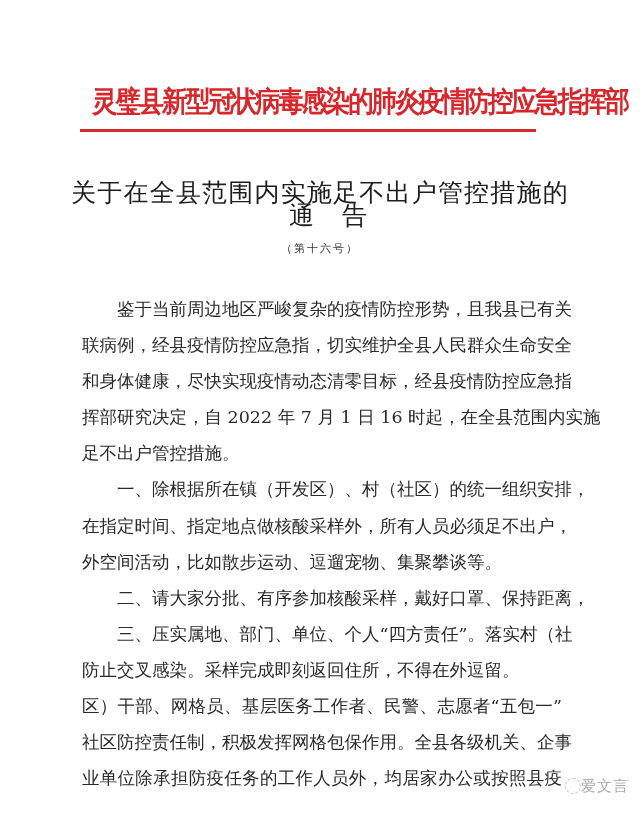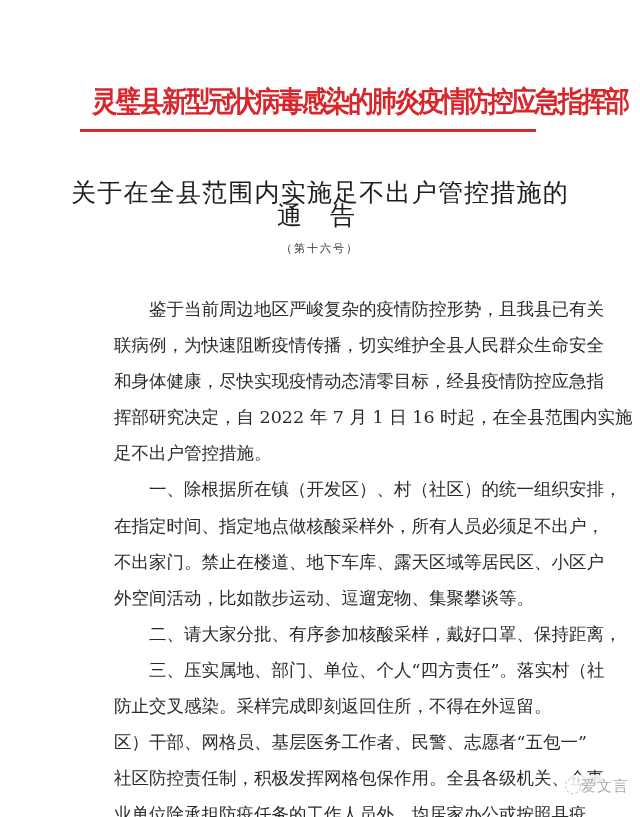--- a/index.html
+++ b/index.html
@@ -55,21 +55,21 @@
       font-family: "DejaVu Serif", "Liberation Serif", serif;
       font-size: 25px;
       letter-spacing: 1.2px;
       color: #1e1e1e;
       line-height: 32px;
       white-space: nowrap;
       margin-top: 12px;
     }
     .title-line2 {
       position: absolute;
-      left: 56px;
+      left: 68px;
       width: 520px;
       top: 200px;
       text-align: center;
       font-family: "DejaVu Serif", "Liberation Serif", serif;
       font-size: 25px;
       letter-spacing: 28px;
       text-indent: 28px;
       color: #1e1e1e;
       line-height: 32px;
       white-space: nowrap;
@@ -93,21 +93,20 @@
       width: 480px;
     }
     .line {
       position: relative;
       height: 36.1px;
       line-height: 36px;
       font-size: 17.5px;
       color: #2a2a2a;
       white-space: nowrap;
       font-family: "DejaVu Serif", "Liberation Serif", serif;
-      margin-left: 32px;
     }
     .line.justify {
       text-align: justify;
       text-align-last: justify;
     }
     .line.indent {
       padding-left: 35px;
     }
     .watermark {
       position: absolute;
@@ -143,27 +142,26 @@
 
   <div class="org-header">灵璧县新型冠状病毒感染的肺炎疫情防控应急指挥部</div>
   <div class="header-rule"></div>
 
   <div class="title-line1">关于在全县范围内实施足不出户管控措施的</div>
   <div class="title-line2">通告</div>
   <div class="doc-number">（第十六号）</div>
 
   <div class="body-text">
     <div class="line indent justify">鉴于当前周边地区严峻复杂的疫情防控形势，且我县已有关</div>
-    <div class="line justify">联病例，为快速阻断疫情传播，切实维护全县人民群众生命安全</div>
+    <div class="line justify">联病例，经县疫情防控应急指，切实维护全县人民群众生命安全</div>
     <div class="line justify">和身体健康，尽快实现疫情动态清零目标，经县疫情防控应急指</div>
     <div class="line justify">挥部研究决定，自 2022 年 7 月 1 日 16 时起，在全县范围内实施</div>
     <div class="line">足不出户管控措施。</div>
     <div class="line indent justify">一、除根据所在镇（开发区）、村（社区）的统一组织安排，</div>
     <div class="line justify">在指定时间、指定地点做核酸采样外，所有人员必须足不出户，</div>
-    <div class="line justify">不出家门。禁止在楼道、地下车库、露天区域等居民区、小区户</div>
     <div class="line">外空间活动，比如散步运动、逗遛宠物、集聚攀谈等。</div>
     <div class="line indent justify">二、请大家分批、有序参加核酸采样，戴好口罩、保持距离，</div>
     <div class="line indent justify">三、压实属地、部门、单位、个人“四方责任”。落实村（社</div>
     <div class="line">防止交叉感染。采样完成即刻返回住所，不得在外逗留。</div>
     <div class="line justify">区）干部、网格员、基层医务工作者、民警、志愿者“五包一”</div>
     <div class="line justify">社区防控责任制，积极发挥网格包保作用。全县各级机关、企事</div>
     <div class="line justify">业单位除承担防疫任务的工作人员外，均居家办公或按照县疫</div>
   </div>
 
   <div class="watermark">

